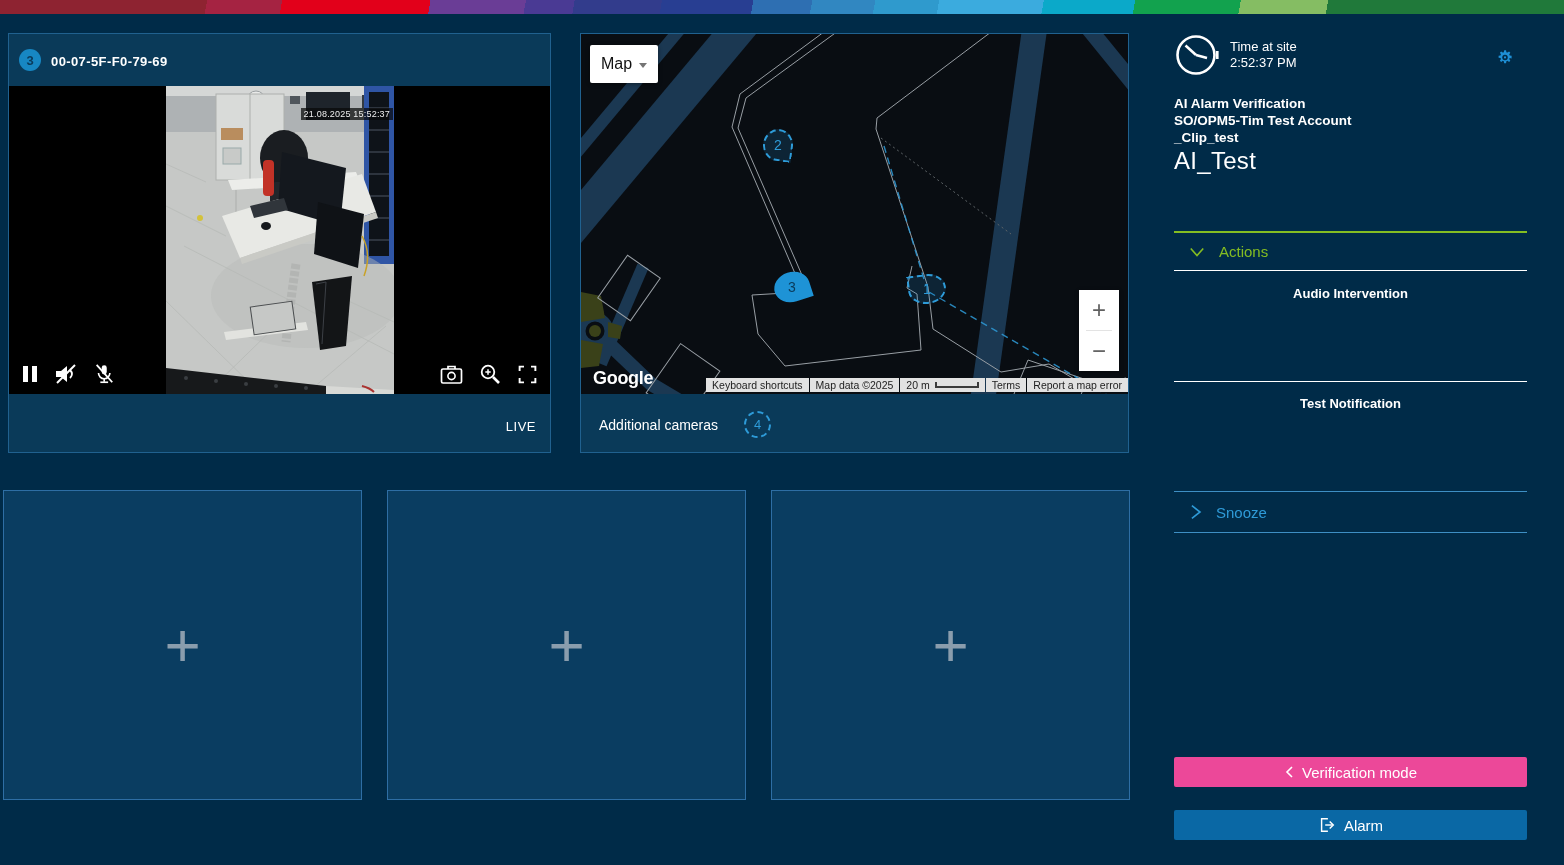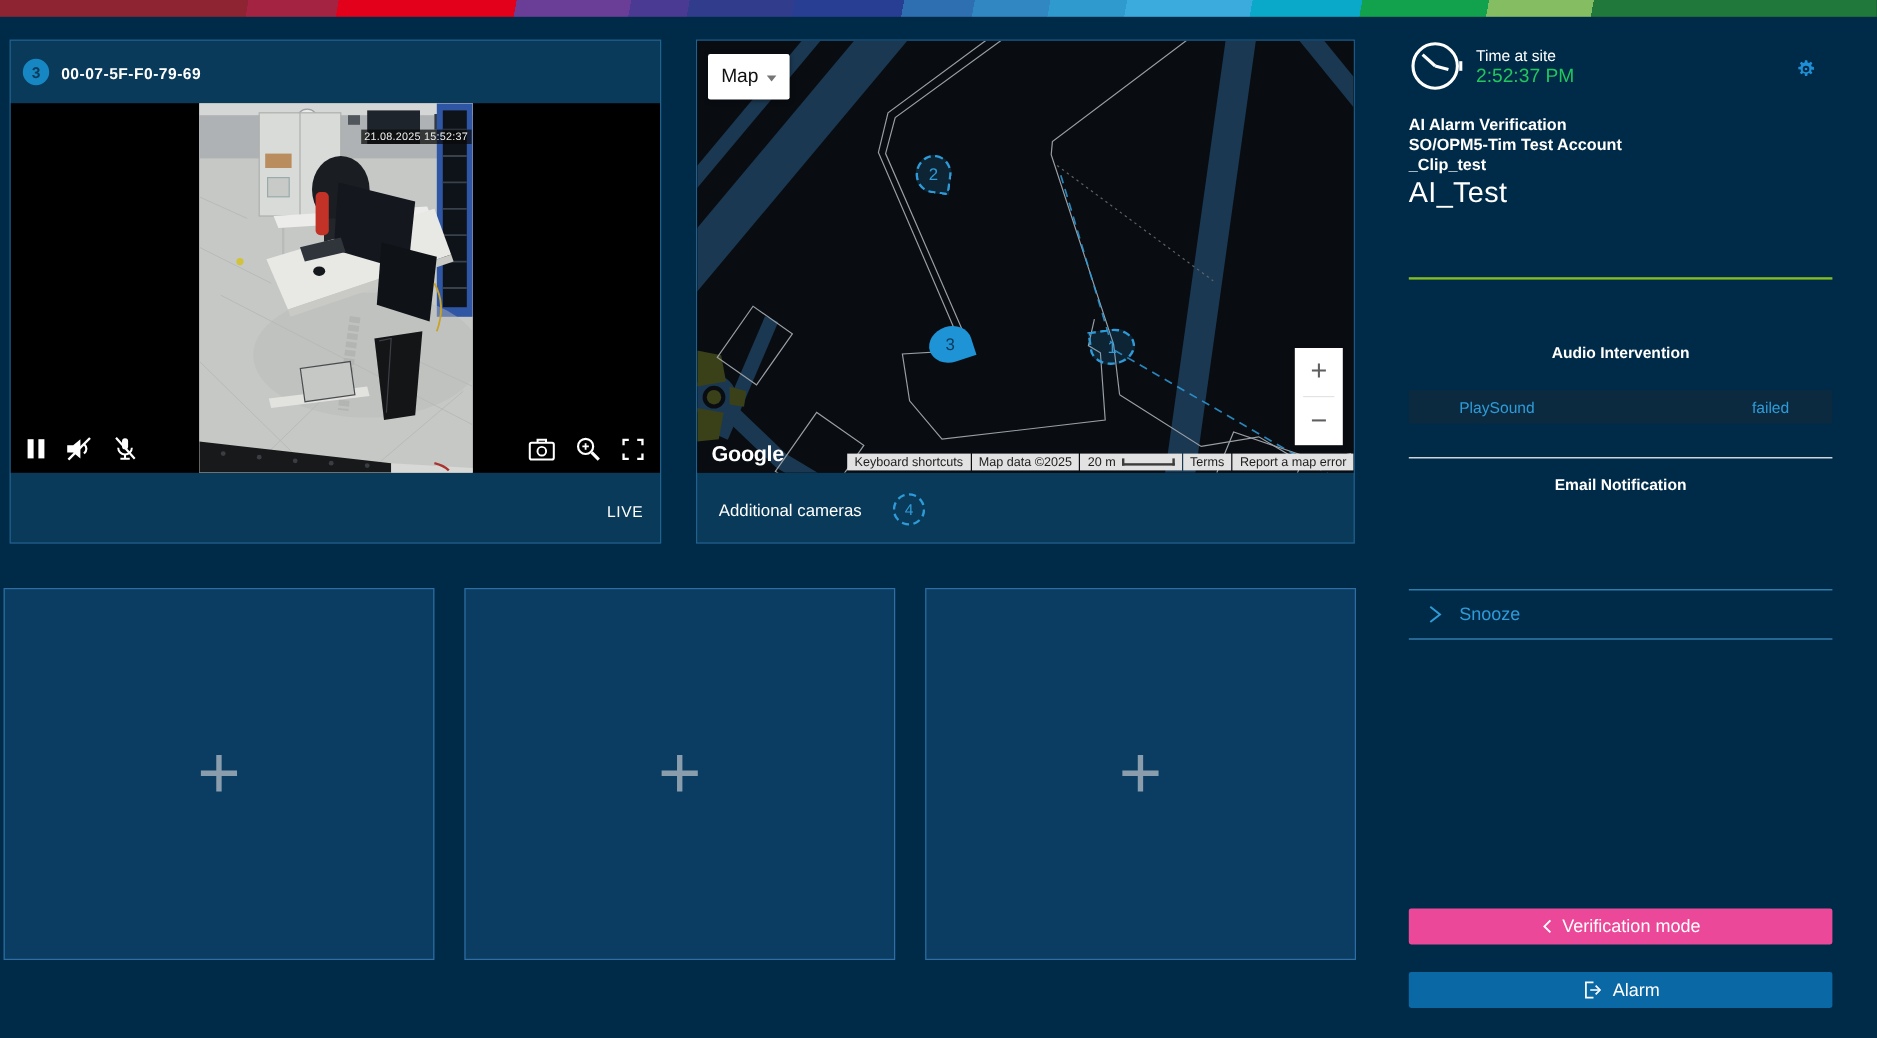--- a/index.html
+++ b/index.html
@@ -74,21 +74,21 @@
   .mk-3 .n{transform:rotate(18deg);}
   .addl-label{position:absolute;left:18px;top:383px;font-size:14px;color:#fff;}
   .addl-count{
     position:absolute;left:163px;top:377px;width:27px;height:27px;border:2px dashed #2E9BD8;border-radius:50%;
     color:#2E9BD8;font-size:13px;display:flex;align-items:center;justify-content:center;box-sizing:border-box;
   }
   
   .panel{position:absolute;left:1174px;top:33px;width:353px;height:815px;}
   .clock{position:absolute;left:0;top:0;}
   .time-label{position:absolute;left:56px;top:6px;font-size:13px;color:#fff;}
-  .time-value{position:absolute;left:56px;top:22px;font-size:16px;color:#22c55e;}
+  .time-value{position:absolute;left:56px;top:22px;font-size:13px;color:#ffffff;}
   .gear{position:absolute;right:13px;top:13px;cursor:pointer;}
   .alarm{position:absolute;left:0;top:62px;color:#fff;font-size:13.5px;font-weight:bold;line-height:17px;}
   .alarm div{white-space:nowrap;}
   .alarm-name{position:absolute;left:0;top:114px;font-size:24px;color:#fff;font-weight:400;letter-spacing:.3px;}
   .actions-topline{position:absolute;left:0;top:198px;width:100%;height:2px;background:#84BD22;}
   .actions-hdr{
     position:absolute;left:0;top:200px;width:100%;height:38px;border-bottom:1px solid #fff;
     display:flex;align-items:center;gap:13px;padding-left:14px;box-sizing:border-box;
     color:#84BD22;font-size:15px;cursor:pointer;
   }
@@ -334,27 +334,29 @@
     <circle cx="14.2" cy="12.5" r="1.2" fill="#1E8FD5"></circle>
   </svg>
   <div class="alarm">
     <div>AI Alarm Verification</div>
     <div>SO/OPM5-Tim Test Account</div>
     <div>_Clip_test</div>
   </div>
   <div class="alarm-name">AI_Test</div>
 
   <div class="actions-topline"></div>
+  <div class="actions-hdr">
+    <svg width="18" height="16" viewBox="0 0 20 18">
+      <polyline points="3,5 10,13 17,5" stroke="#84BD22" stroke-width="1.8" fill="none"></polyline>
+    </svg>
+    <span>Actions</span>
+  </div>
   <div class="grp-title grp1-title">Audio Intervention</div>
-  <div class="act-row row1">
-    <span>PlaySound</span>
-    <span>failed</span>
-  </div>
   <div class="sep-white sep2"></div>
-  <div class="grp-title grp2-title">Email Notification</div>
+  <div class="grp-title grp2-title">Test Notification</div>
 
   <div class="snz-topline"></div>
   <div class="snz-hdr">
     <svg width="15" height="18" viewBox="0 0 16 20">
       <polyline points="4,3 13,10 4,17" stroke="#2E9BD8" stroke-width="1.8" fill="none"></polyline>
     </svg>
     <span>Snooze</span>
   </div>
 
   <button class="pbtn btn-verif">

